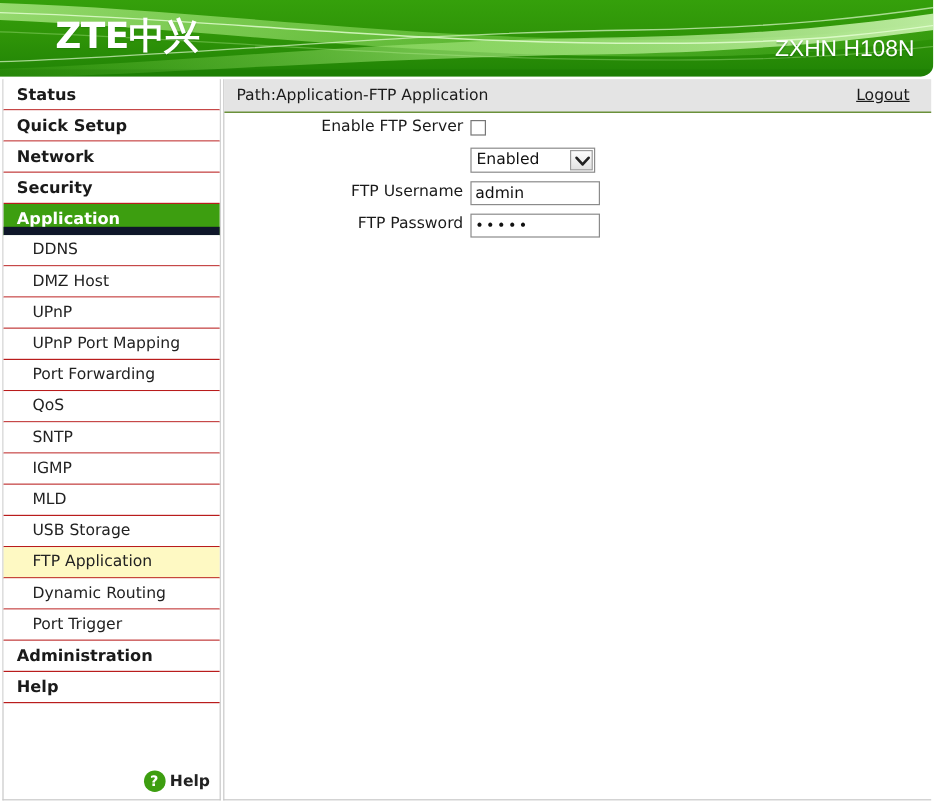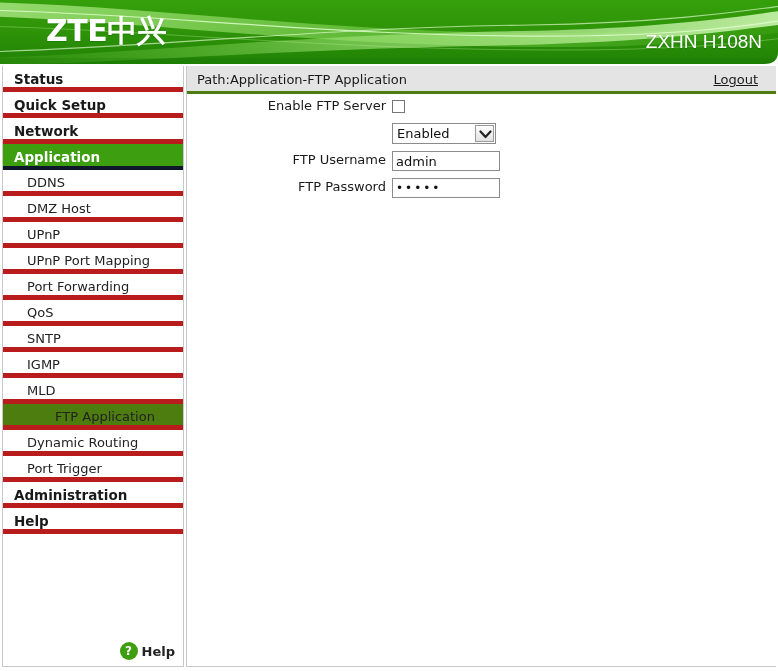--- a/index.html
+++ b/index.html
@@ -68,46 +68,45 @@
     height: 601px;
     border: 1px solid #c9c9c9;
     border-top: none;
     box-sizing: border-box;
     background: #ffffff;
   }
   .nav-item {
     box-sizing: border-box;
     height: 26px;
     line-height: 26px;
-    border-bottom: 5px solid #b91c1c;
+    border-bottom: 1px solid #b91c1c;
     white-space: nowrap;
     overflow: hidden;
     cursor: default;
   }
   .nav-item.top {
     font-weight: bold;
     font-size: 13.5px;
     padding-left: 11px;
     color: #1a1a1a;
     background: #ffffff;
   }
   .nav-item.top.active {
     background: #3d9e10;
     color: #ffffff;
-    border-bottom: 4px solid #0f172a;
+    border-bottom: 7px solid #0f172a;
   }
   .nav-item.sub {
     font-size: 13px;
     padding-left: 24px;
     color: #222222;
     background: #ffffff;
   }
   .nav-item.sub.active {
-    background: #4d7c0f;
-    text-align: center;
+    background: #fef9c3;
   }
   #help-corner {
     position: absolute;
     right: 8px;
     bottom: 6px;
     display: flex;
     align-items: center;
     gap: 4px;
   }
   #help-corner .qcircle {
@@ -138,21 +137,21 @@
     border: 1px solid #c9c9c9;
     border-top: none;
     border-right: none;
     box-sizing: border-box;
     background: #ffffff;
   }
   #pathbar {
     position: relative;
     height: 28px;
     background: #e4e4e4;
-    border-bottom: 3px solid #4d7c0f;
+    border-bottom: 1px solid #4d7c0f;
     box-sizing: border-box;
   }
   #path-text {
     position: absolute;
     left: 10px;
     top: 6px;
     font-size: 13px;
     color: #1a1a1a;
     white-space: nowrap;
   }
@@ -301,30 +300,32 @@
 
   <div id="brand-logo">ZTE中兴</div>
   <div id="model-name">ZXHN H108N</div>
 </div>
 
 <div id="sidebar">
   <div id="nav-list">
       <div class="nav-item top">Status</div>
       <div class="nav-item top">Quick Setup</div>
       <div class="nav-item top">Network</div>
+      <div class="nav-item top">Security</div>
       <div class="nav-item top active">Application</div>
       <div class="nav-item sub">DDNS</div>
       <div class="nav-item sub">DMZ Host</div>
       <div class="nav-item sub">UPnP</div>
       <div class="nav-item sub">UPnP Port Mapping</div>
       <div class="nav-item sub">Port Forwarding</div>
       <div class="nav-item sub">QoS</div>
       <div class="nav-item sub">SNTP</div>
       <div class="nav-item sub">IGMP</div>
       <div class="nav-item sub">MLD</div>
+      <div class="nav-item sub">USB Storage</div>
       <div class="nav-item sub active">FTP Application</div>
       <div class="nav-item sub">Dynamic Routing</div>
       <div class="nav-item sub">Port Trigger</div>
       <div class="nav-item top">Administration</div>
       <div class="nav-item top">Help</div>
     </div>
 
   <div id="help-corner">
     <span class="qcircle">?</span>
     <span class="qlabel">Help</span>

